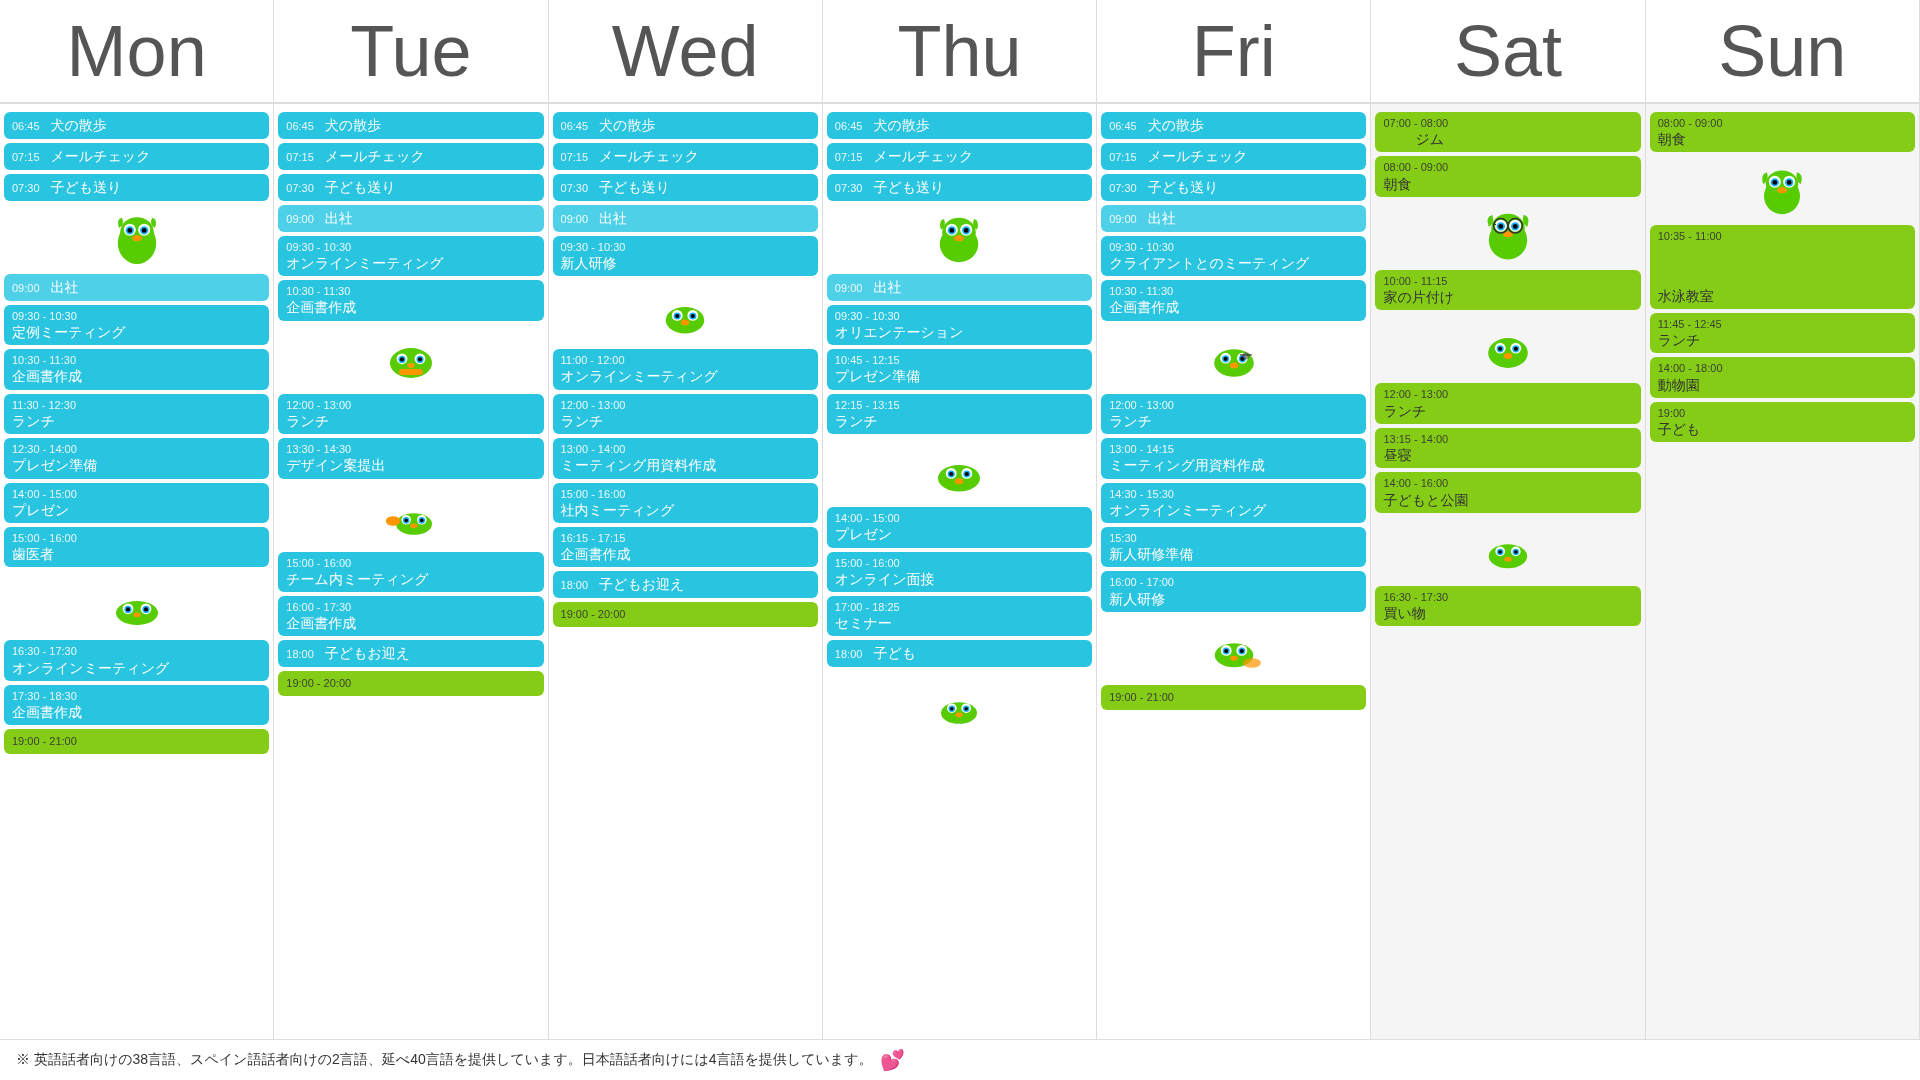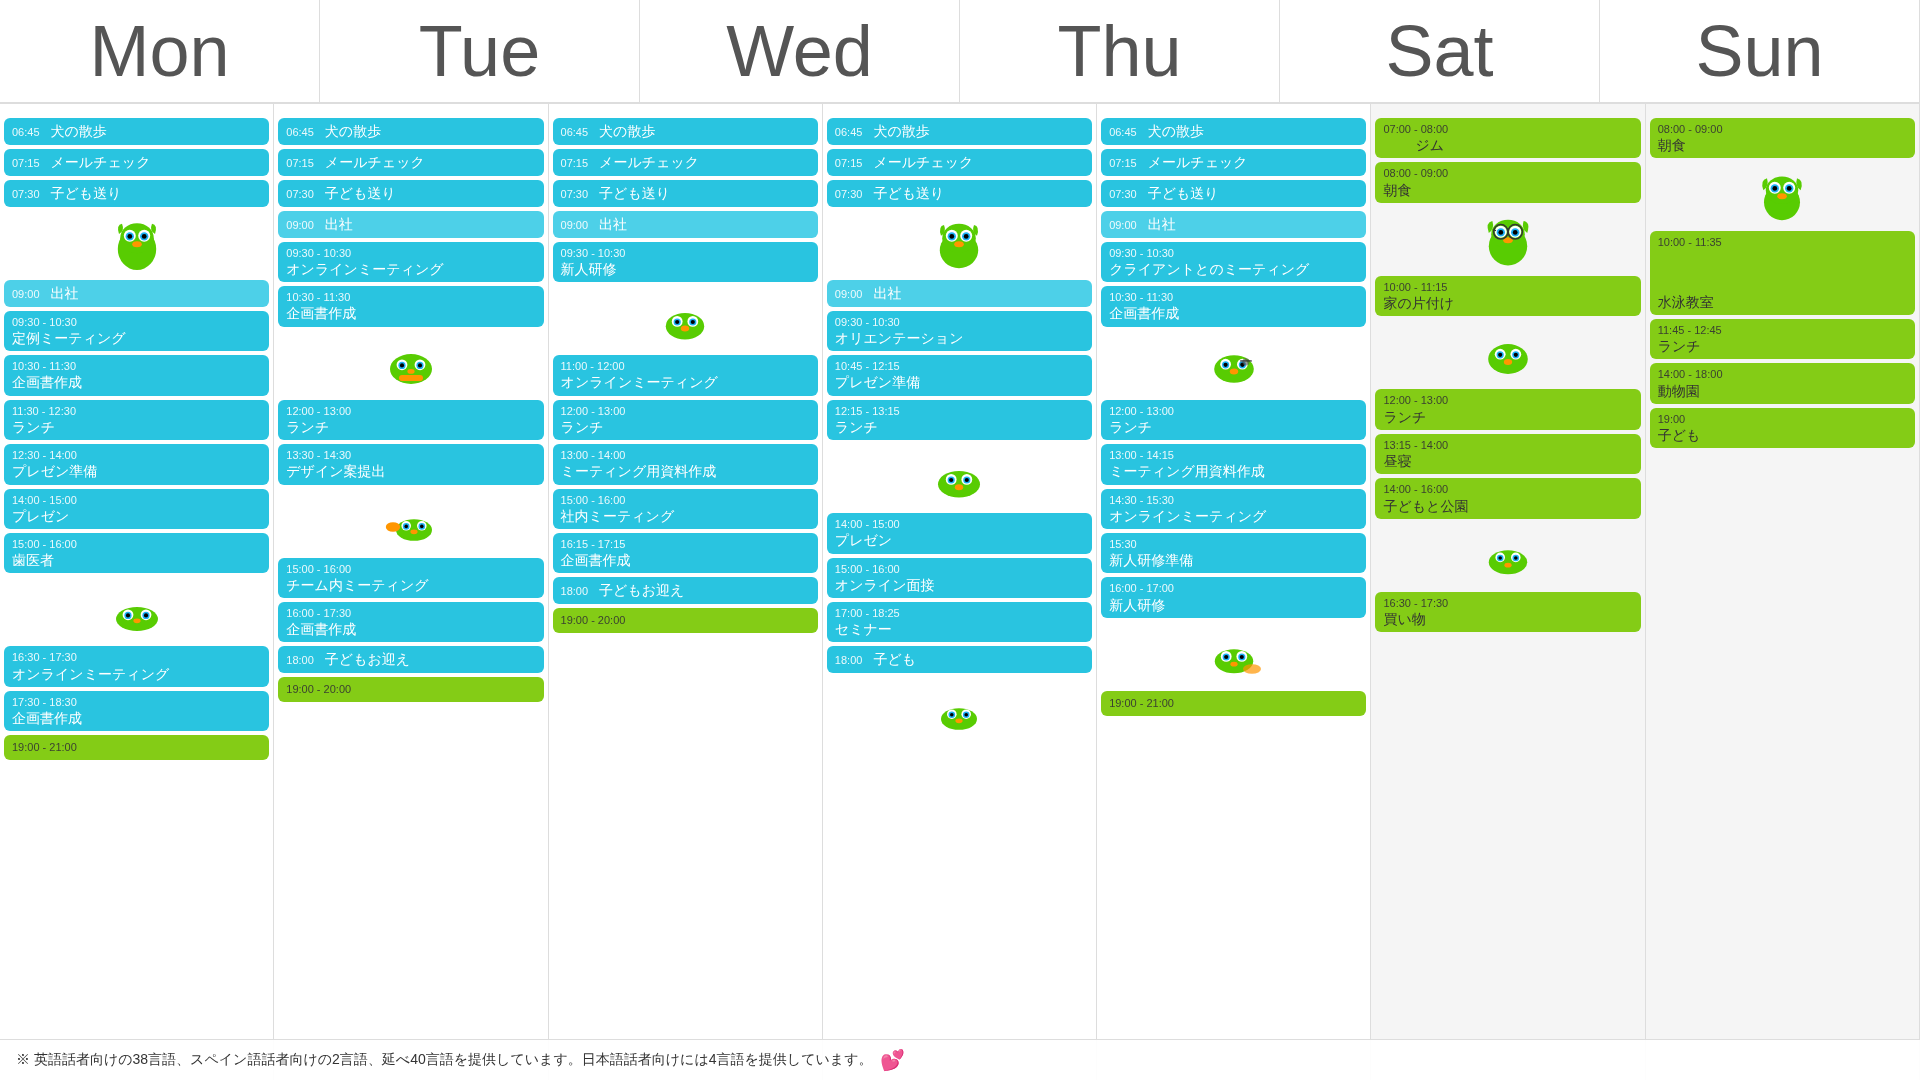--- a/index.html
+++ b/index.html
@@ -33,21 +33,21 @@
     }
     .body-row {
       display: flex;
       flex-direction: row;
       flex: 1;
       overflow: hidden;
     }
     .day-col {
       flex: 1;
       border-right: 1px solid #ddd;
-      padding: 14px 4px;
+      padding: 8px 4px;
       display: flex;
       flex-direction: column;
       gap: 4px;
       overflow: hidden;
       position: relative;
     }
     .event-block {
       background: #29c4e0;
       border-radius: 6px;
       padding: 4px 8px;
@@ -104,20 +104,21 @@
   </style>
 </head>
 <body>
 
 <div class="calendar-container">
   <div class="header-row">
     <div class="day-header">Mon</div>
     <div class="day-header">Tue</div>
     <div class="day-header">Wed</div>
     <div class="day-header">Thu</div>
+    <div class="day-header">Fri</div>
     <div class="day-header">Sat</div>
     <div class="day-header">Sun</div>
   </div>
   <div class="body-row">
 
     <div class="day-col">
       <div class="event-block"><span class="time">06:45　</span><span class="title">犬の散歩</span></div>
       <div class="event-block"><span class="time">07:15　</span><span class="title">メールチェック</span></div>
       <div class="event-block"><span class="time">07:30　</span><span class="title">子ども送り</span></div>
       <div class="owl-container">
@@ -511,21 +512,21 @@
           <circle cx="38" cy="39" r="7" fill="#1cb0f6"></circle>
           <circle cx="62" cy="39" r="7" fill="#1cb0f6"></circle>
           <circle cx="38" cy="39" r="4" fill="black"></circle>
           <circle cx="62" cy="39" r="4" fill="black"></circle>
           <ellipse cx="50" cy="52" rx="8" ry="5" fill="#ff9600"></ellipse>
           <path d="M19 42 Q13 25 25 22 Q29 35 19 42Z" fill="#58cc02"></path>
           <path d="M81 42 Q87 25 75 22 Q71 35 81 42Z" fill="#58cc02"></path>
         </svg>
       </div>
       <div class="event-block light">
-          <div class="time">10:00 - 11:35</div>
+          <div class="time">10:35 - 11:00</div>
           <div class="title" style="color:#333;margin-top:43px;">水泳教室</div>
         </div>
       <div class="event-block light">
           <div class="time">11:45 - 12:45</div>
           <div class="title" style="color:#333;">ランチ</div>
         </div>
       <div class="event-block light">
           <div class="time">14:00 - 18:00</div>
           <div class="title" style="color:#333;">動物園</div>
         </div>

